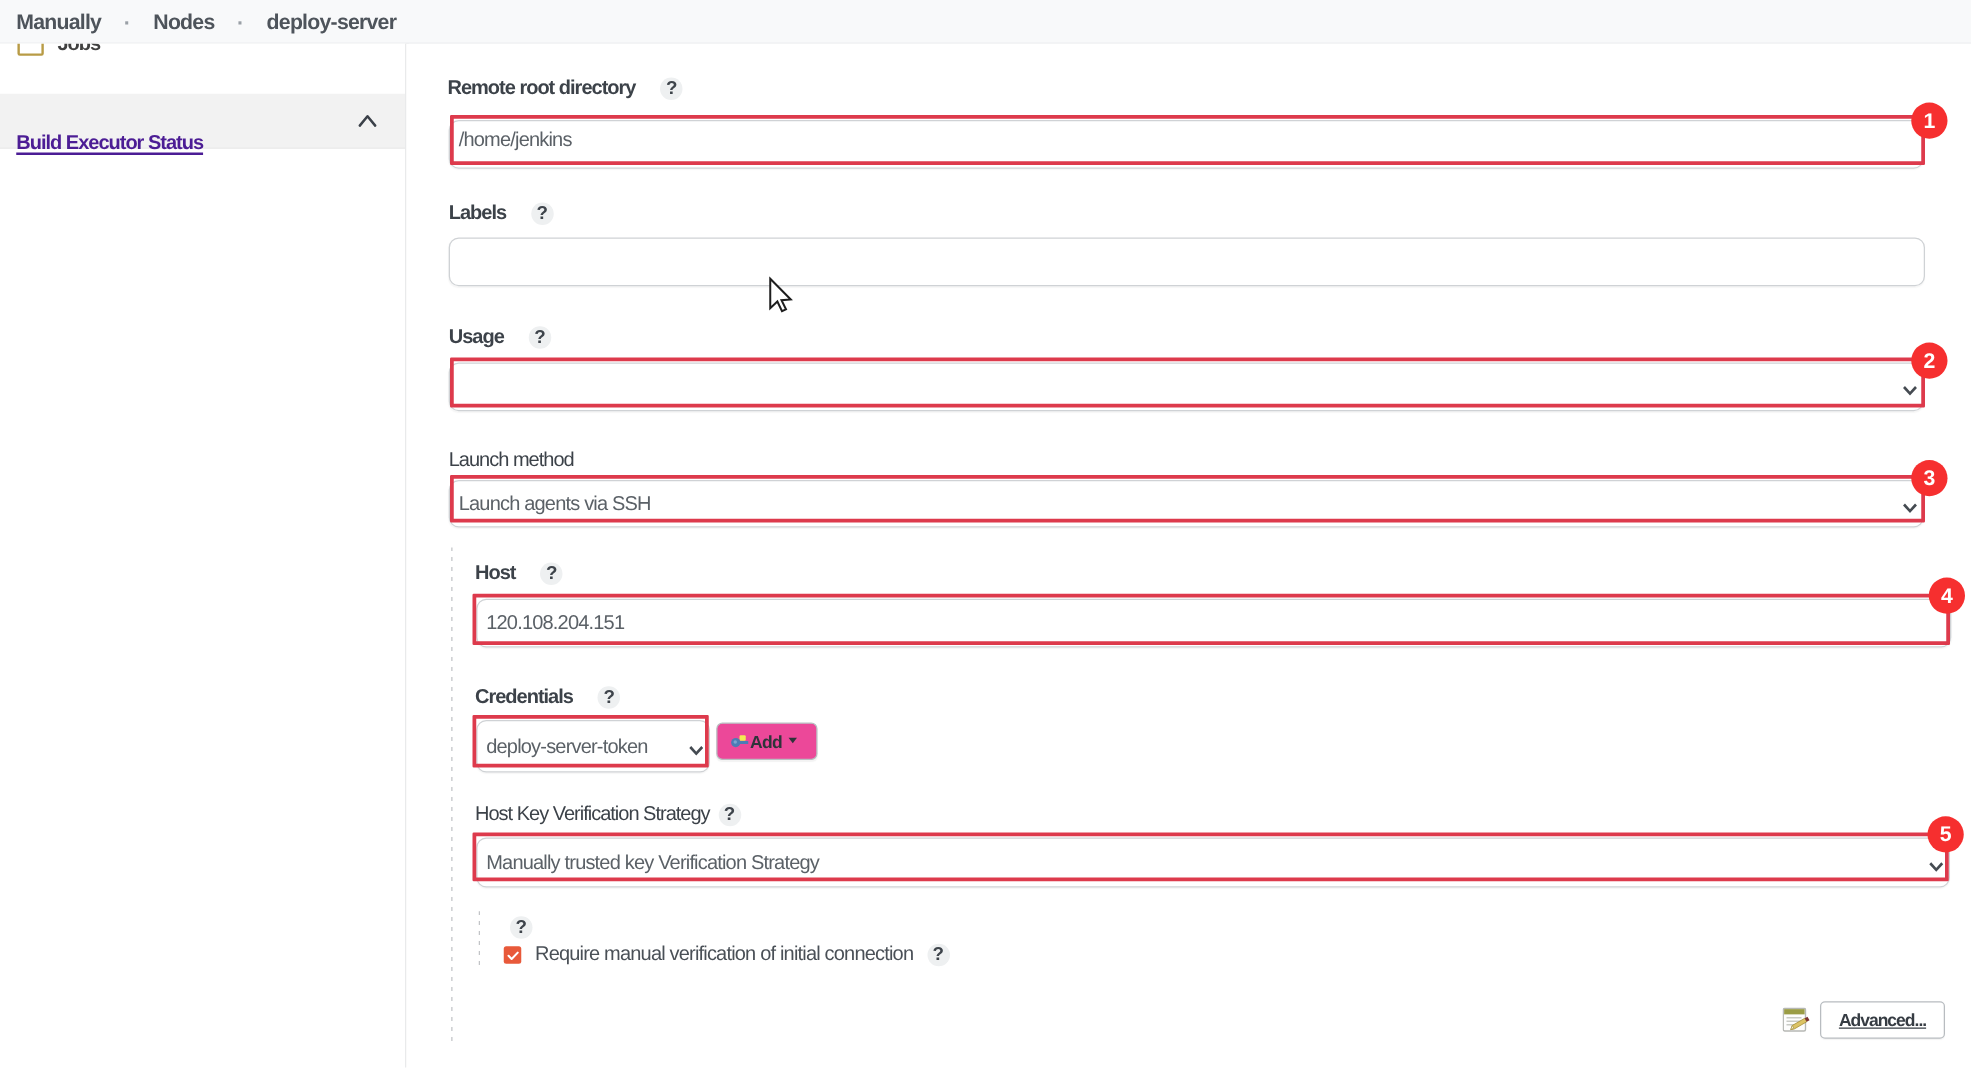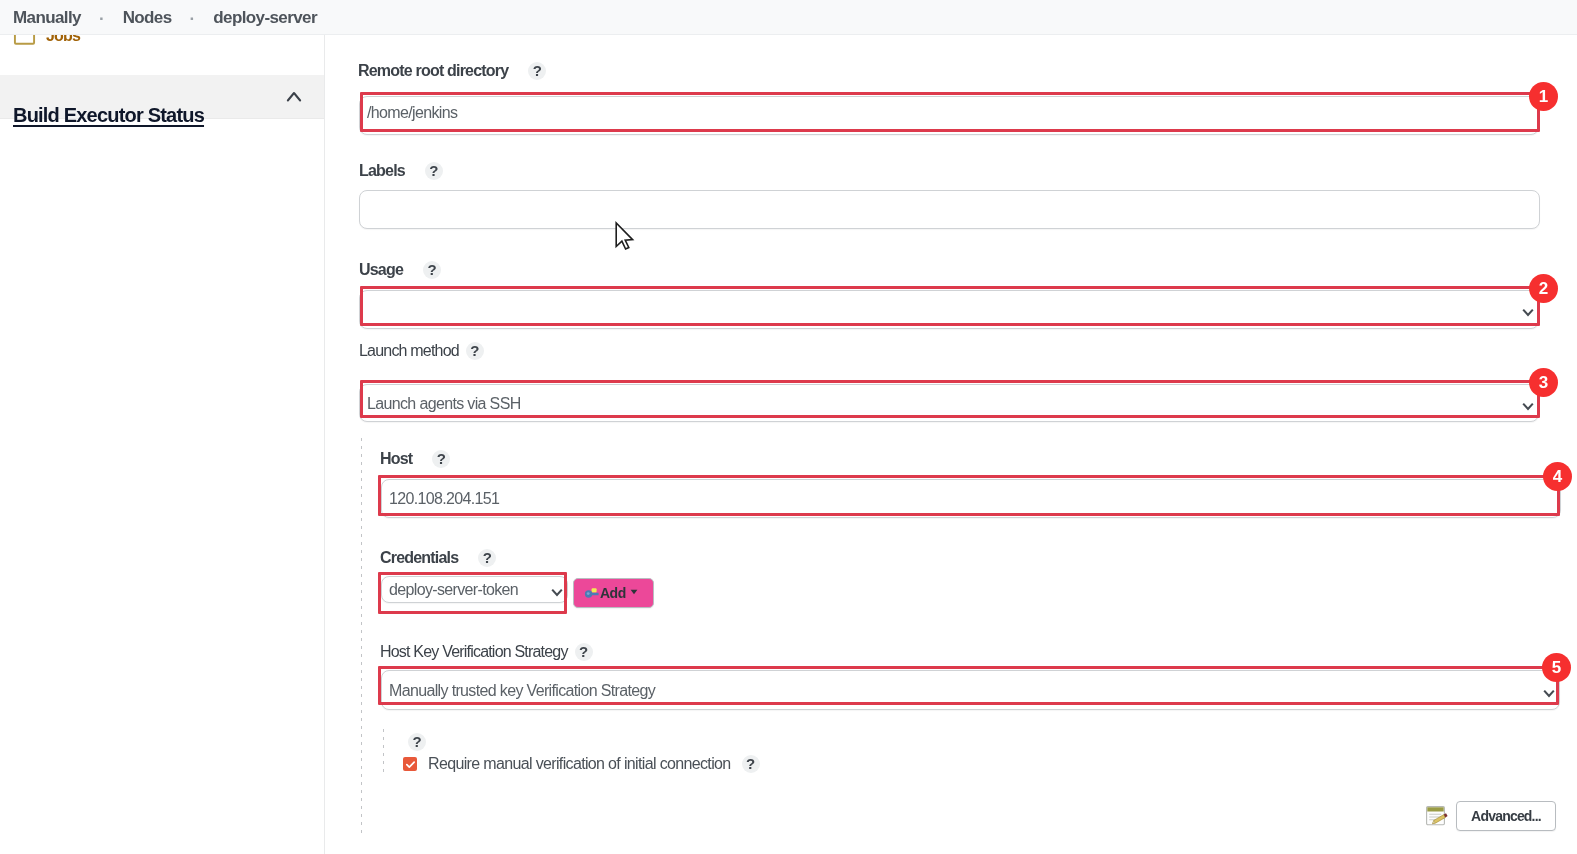--- a/index.html
+++ b/index.html
@@ -22,28 +22,28 @@
   
   .sidebar{
     position:absolute;left:0;top:35px;width:325px;height:819px;
     border-right:1px solid #e9eaeb;background:#fff;
   }
   .side-card-top{
     position:absolute;left:0;top:0;width:324px;height:40px;
     background:#fff;overflow:hidden;
   }
   .side-item-cut{position:absolute;left:13px;top:-11px;display:flex;align-items:center;gap:10px;height:24px;}
-  .side-item-cut .lbl{font-size:16px;font-weight:700;letter-spacing:-0.8px;color:#a16207;}
+  .side-item-cut .lbl{font-size:16px;font-weight:700;letter-spacing:-0.8px;color:#404040;}
   .bes-header{
     position:absolute;left:0;top:40px;width:324px;height:44px;
     background:#f2f2f2;border-bottom:1px solid #eaeaea;
     display:flex;align-items:center;padding:0 24px 0 13px;
   }
   .bes-title{
-    font-size:20px;font-weight:700;letter-spacing:-0.8px;color:#0f172a;
+    font-size:16px;font-weight:700;letter-spacing:-0.8px;color:#4c1d95;
     text-decoration:underline;text-underline-offset:3px;text-decoration-thickness:1.5px;margin-top:37px;
   }
   .bes-chev{margin-left:auto;width:20px;height:20px;margin-right:-4px;}
 
   
   .main{position:absolute;left:327px;top:35px;width:1250px;height:819px;background:#fff;}
   .flabel{
     position:absolute;
     font-size:16px;letter-spacing:-0.8px;color:#3c4249;
     display:flex;align-items:center;gap:7px;white-space:nowrap;
@@ -147,21 +147,21 @@
   <div class="flabel bold" style="left:32px;top:226px;">
     <span>Usage</span>
     <span class="help">?</span>
   </div>
   <div class="ctl" style="left:32px;top:255px;width:1180px;height:39px;">
     <svg class="caret" viewBox="0 0 16 16">
         <path d="M3.2 5.6L8 10.9 12.8 5.6" fill="none" stroke="#454b52" stroke-width="2.1" stroke-linecap="butt" stroke-linejoin="miter"></path>
       </svg>
   </div>
 
-  <div class="flabel" style="left:32px;top:307px;">
+  <div class="flabel" style="left:32px;top:325px;flex-direction:column;">
     <span>Launch method</span>
     <span class="help">?</span>
   </div>
   <div class="ctl" style="left:32px;top:349px;width:1180px;height:38px;">
     <span>Launch agents via SSH</span>
     <svg class="caret" viewBox="0 0 16 16">
         <path d="M3.2 5.6L8 10.9 12.8 5.6" fill="none" stroke="#454b52" stroke-width="2.1" stroke-linecap="butt" stroke-linejoin="miter"></path>
       </svg>
   </div>
 
@@ -172,21 +172,21 @@
     <span class="help">?</span>
   </div>
   <div class="ctl" style="left:54px;top:444px;width:1180px;height:39px;">
     <span>120.108.204.151</span>
   </div>
 
   <div class="flabel bold" style="left:53px;top:514px;">
     <span>Credentials</span>
     <span class="help">?</span>
   </div>
-  <div class="ctl" style="left:54px;top:541px;width:187px;height:27px;">
+  <div class="ctl" style="left:54px;top:541px;width:187px;height:42px;">
     <span>deploy-server-token</span>
     <svg class="caret" viewBox="0 0 16 16">
         <path d="M3.2 5.6L8 10.9 12.8 5.6" fill="none" stroke="#454b52" stroke-width="2.1" stroke-linecap="butt" stroke-linejoin="miter"></path>
       </svg>
   </div>
 
   <div class="addbtn" style="left:246px;top:543px;width:81px;height:30px;">
     <svg width="16" height="16" viewBox="0 0 16 16">
       <rect x="7.6" y="3.2" width="5" height="4.4" rx="1" fill="#f2ec52"></rect>
       <circle cx="4.6" cy="9.0" r="3.7" fill="#4b7cb5"></circle>
@@ -222,21 +222,21 @@
   </div>
 
   <svg style="position:absolute;left:1099px;top:771px;" width="23" height="20" viewBox="0 0 23 20">
     <rect x="0.6" y="0.6" width="17.8" height="18.2" rx="1.2" fill="#fdfdfd" stroke="#b6b8b4" stroke-width="1.1"></rect>
     <rect x="1.3" y="1.3" width="16.4" height="4.2" fill="#9a9c45"></rect>
     <path d="M3.2 8.2h12M3.2 11h12M3.2 13.8h7.5" stroke="#c9cbc6" stroke-width="1.1"></path>
     <path d="M6.6 17.7 L7.8 14.4 L17.8 8.6 L19.4 11.4 L9.4 17.2z" fill="#dcc365" stroke="#a08a32" stroke-width="0.6" stroke-linejoin="round"></path>
     <path d="M17.8 8.6 L20.0 7.3 L21.6 10.1 L19.4 11.4 z" fill="#7c3131"></path>
     <path d="M6.6 17.7 L7.8 14.4 L9.0 16.4 z" fill="#f3f0e4" stroke="#a08a32" stroke-width="0.45"></path>
   </svg>
-  <div class="advbtn" style="left:1129px;top:766px;width:100px;height:30px;">
+  <div class="advbtn" style="left:1129px;top:766px;width:100px;height:30px;text-decoration:underline;">
     <span>Advanced...</span>
   </div>
 </div>
 
 <div class="annot" style="left:360px;top:92px;width:1180px;height:40px;"></div>
 <div class="badge" style="left:1529px;top:82px;">1</div>
 
 <div class="annot" style="left:360px;top:286px;width:1180px;height:40px;"></div>
 <div class="badge" style="left:1529px;top:274px;">2</div>
 

